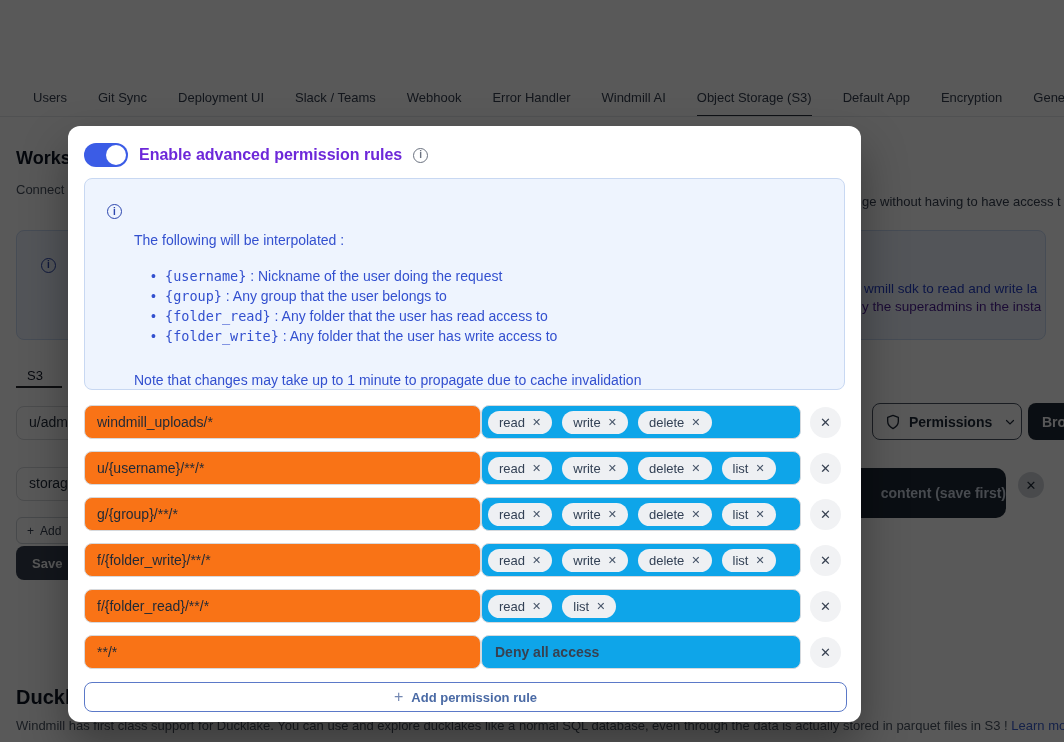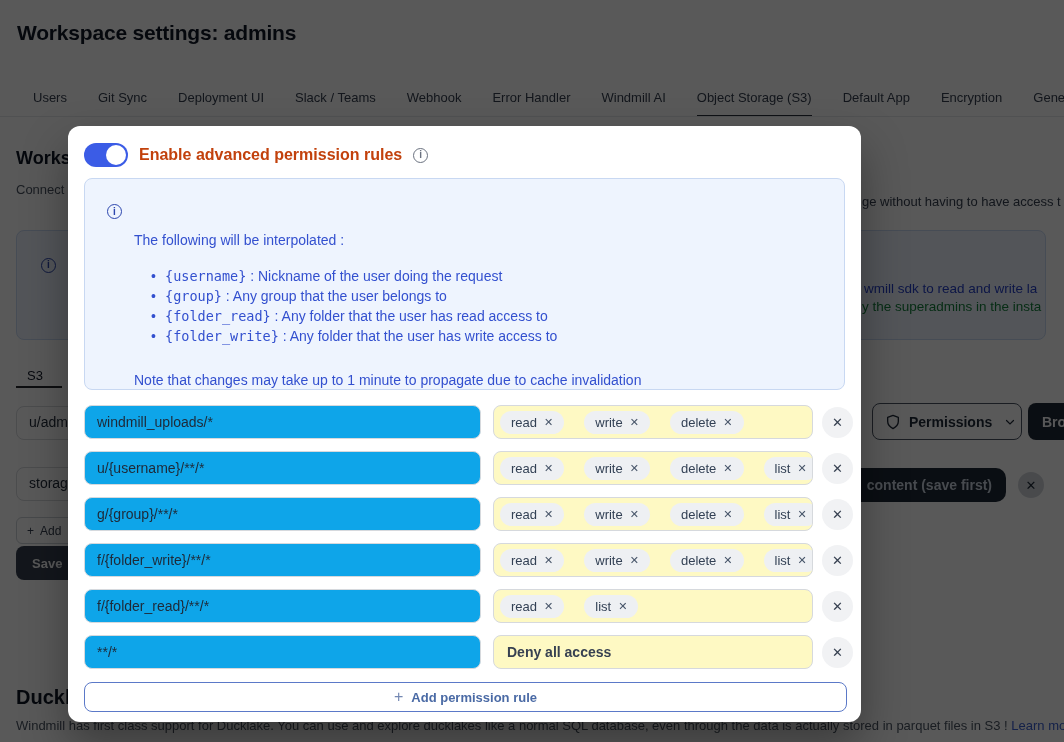--- a/index.html
+++ b/index.html
@@ -18,84 +18,83 @@
   .tab.active::after { content:""; position:absolute; left:0; right:0; bottom:-12px; height:2px; background:#2b313c; }
   .tabs-border { position:absolute; left:0; top:116px; width:1064px; height:1px; background:#e5e7eb; }
 
   .bg-heading { position:absolute; left:16px; top:148px; font-size:18px; font-weight:700; color:#111827; white-space:nowrap; }
   .bg-connect { position:absolute; left:16px; top:182px; font-size:13px; color:#4b5563; white-space:nowrap; }
   .bg-connect-right { position:absolute; left:862px; top:194px; font-size:13px; color:#374151; white-space:nowrap; }
 
   .bg-panel { position:absolute; left:16px; top:230px; width:1030px; height:110px; background:#eef4fe; border:1px solid #c9d9f3; border-radius:8px; }
   .bg-panel-info { position:absolute; left:41px; top:254px; }
   .bg-blue-1 { position:absolute; left:864px; top:281px; font-size:13.5px; color:#2741c9; white-space:nowrap; }
-  .bg-blue-2 { position:absolute; left:862px; top:299px; font-size:13.5px; color:#15803d; white-space:nowrap; }
+  .bg-blue-2 { position:absolute; left:862px; top:299px; font-size:13.5px; color:#4c1d95; white-space:nowrap; }
 
   .bg-s3tab { position:absolute; left:27px; top:368px; font-size:13px; color:#111827; }
   .bg-s3tab-line { position:absolute; left:16px; top:386px; width:46px; height:2px; background:#26292e; }
 
   .bg-input { position:absolute; left:16px; width:300px; height:34px; border:1px solid #d6d9dd; border-radius:8px; background:#fff; font-size:14px; color:#1f2937; padding:7px 12px; white-space:nowrap; overflow:hidden; }
   .bg-input-1 { top:406px; }
   .bg-input-2 { top:467px; }
 
   .bg-add-btn { position:absolute; left:16px; top:517px; width:130px; height:27px; border:1px solid #cbd0d6; border-radius:6px; display:flex; align-items:center; gap:6px; padding:0 10px; font-size:12px; color:#374151; background:#fff; }
   .bg-save-btn { position:absolute; left:16px; top:546px; width:112px; height:34px; background:#374151; color:#f9fafb; font-weight:600; font-size:13px; border-radius:8px; display:flex; align-items:center; padding-left:16px; }
 
   .bg-perm-btn { position:absolute; left:872px; top:403px; width:150px; height:37px; border:1px solid #4b5563; border-radius:8px; display:flex; align-items:center; gap:8px; padding:0 12px; font-size:14px; font-weight:600; color:#1f2937; background:#fff; }
   .bg-browse-btn { position:absolute; left:1028px; top:403px; width:90px; height:37px; background:#1f2937; border-radius:8px; color:#f9fafb; font-weight:600; font-size:14px; display:flex; align-items:center; padding-left:14px; }
-  .bg-chip { position:absolute; left:790px; top:468px; width:216px; height:34px; background:#1f2937; border-radius:10px; color:#cbd5e1; font-weight:600; font-size:14px; display:flex; align-items:center; justify-content:flex-end; padding-right:14px; white-space:nowrap; }
+  .bg-chip { position:absolute; left:790px; top:468px; width:216px; height:50px; background:#1f2937; border-radius:10px; color:#cbd5e1; font-weight:600; font-size:14px; display:flex; align-items:center; justify-content:flex-end; white-space:nowrap; }
   .bg-chip-x { position:absolute; left:1018px; top:472px; width:26px; height:26px; border-radius:9999px; background:#d1d5db; color:#1f2937; font-size:13px; display:flex; align-items:center; justify-content:center; }
 
   .bg-duck-heading { position:absolute; left:16px; top:686px; font-size:20px; font-weight:700; color:#111827; white-space:nowrap; }
   .bg-duck-text { position:absolute; left:16px; top:718px; font-size:13px; color:#4b5563; white-space:nowrap; }
   .bg-duck-link { color:#3b5fd0; cursor:pointer; }
 
   
   .info-i { display:inline-flex; width:15px; height:15px; border-radius:9999px; border:1.3px solid currentColor; align-items:center; justify-content:center; font-size:10px; font-style:normal; font-weight:600; line-height:1; }
   .info-i.gray { color:#6b7280; }
   .info-i.blue { color:#2c46ae; }
 
   
   .overlay { position:absolute; inset:0; z-index:5; background:rgba(0,0,0,0.65); }
 
   
   .modal { position:absolute; z-index:10; left:68px; top:126px; width:793px; height:596px; background:#fff; border-radius:12px; box-shadow:0 22px 45px rgba(0,0,0,0.35); }
   .toggle-row { position:absolute; left:16px; top:17px; display:flex; align-items:center; gap:11px; }
   .toggle { width:44px; height:24px; border-radius:9999px; background:#3b5ce6; position:relative; cursor:pointer; flex:none; }
   .toggle .knob { position:absolute; top:2px; left:22px; width:20px; height:20px; background:#fff; border-radius:9999px; }
-  .toggle-label { font-size:16px; font-weight:600; color:#c2410c; }
+  .toggle-label { font-size:16px; font-weight:600; color:#6d28d9; }
 
   .panel { position:absolute; left:16px; top:52px; width:761px; height:212px; background:#eef4fe; border:1px solid #c8d8f2; border-radius:8px; padding:25px 20px 0 22px; color:#3350cf; font-size:14px; }
   .panel-title-row { display:flex; align-items:center; gap:12px; color:#2c3fa8; font-weight:500; }
   .panel-intro { margin:13px 0 0 27px; }
   .panel ul { list-style:none; margin:18px 0 0 44px; }
   .panel li { line-height:20px; position:relative; padding-left:14px; }
   .panel li::before { content:"•"; position:absolute; left:0; top:0; }
   .panel .mono { font-size:13.5px; }
   .panel-note { margin:26px 0 0 27px; }
 
   .rules { position:absolute; left:16px; top:279px; width:761px; }
   .rule-row { display:flex; align-items:center; margin-bottom:12px; height:34px; }
-  .rule-input { width:397px; height:34px; border:1px solid #d6d9dd; border-radius:8px; background:#0ea5e9; font-size:14px; color:#1f2937; padding:0 12px; display:flex; align-items:center; white-space:nowrap; overflow:hidden; flex:none; }
-  .rule-tags { margin-left:12px; width:320px; height:34px; border:1px solid #d6d9dd; border-radius:8px; background:#fef9c3; display:flex; align-items:center; gap:20px; padding:0 6px; flex:none; overflow:hidden; }
+  .rule-input { width:397px; height:34px; border:1px solid #d6d9dd; border-radius:8px; background:#f97316; font-size:14px; color:#1f2937; padding:0 12px; display:flex; align-items:center; white-space:nowrap; overflow:hidden; flex:none; }
+  .rule-tags { margin-left:0; width:320px; height:34px; border:1px solid #d6d9dd; border-radius:8px; background:#0ea5e9; display:flex; align-items:center; gap:10px; padding:0 6px; flex:none; overflow:hidden; }
   .pill { display:inline-flex; align-items:center; gap:7px; background:#eef0f3; border-radius:9999px; padding:4px 11px; font-size:13px; color:#334155; white-space:nowrap; }
   .pill .px { color:#475569; font-size:11px; cursor:pointer; line-height:1; }
   .deny-text { font-size:14px; color:#374151; padding-left:7px;font-weight:bold; }
   .rule-remove { margin-left:9px; width:31px; height:31px; border-radius:9999px; background:#f1f2f4; border:none; color:#374151; font-size:13px; display:flex; align-items:center; justify-content:center; cursor:pointer; flex:none; }
 
   .add-rule-btn { position:absolute; left:16px; top:556px; width:763px; height:30px; background:#fff; border:1px solid #5b79c8; border-radius:8px; color:#4a6aa5; font-weight:700; font-size:13px; display:flex; align-items:center; justify-content:center; gap:8px; cursor:pointer; }
   .add-rule-btn .plus { font-weight:400; font-size:16px; color:#7488b3; line-height:1; }
 
   svg { display:block; }
 </style>
 </head>
 <body>
 
 <div class="page">
-  <div class="page-title">Workspace settings: admins</div>
 
   <div class="tabs">
     <span class="tab">Users</span>
     <span class="tab">Git Sync</span>
     <span class="tab">Deployment UI</span>
     <span class="tab">Slack / Teams</span>
     <span class="tab">Webhook</span>
     <span class="tab">Error Handler</span>
     <span class="tab">Windmill AI</span>
     <span class="tab active">Object Storage (S3)</span>

